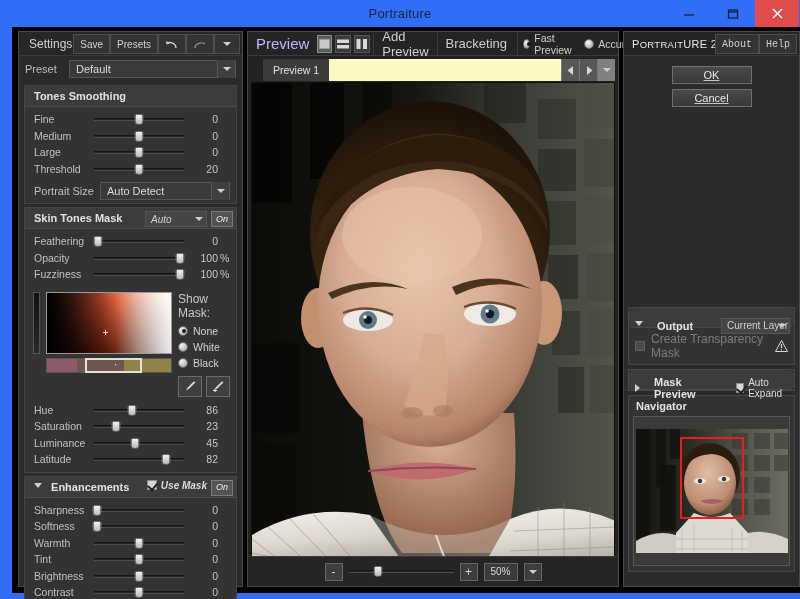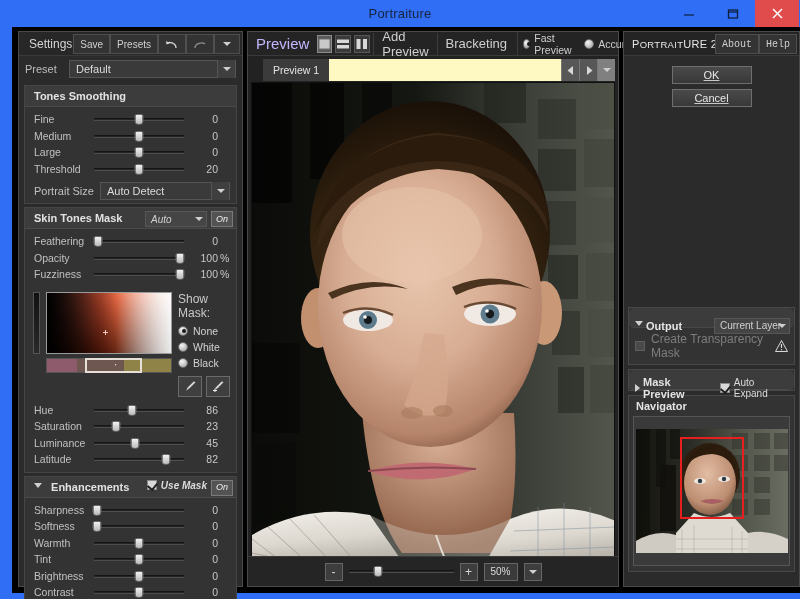--- a/index.html
+++ b/index.html
@@ -248,21 +248,21 @@
   .okrow { padding-top:10px; display:flex; flex-direction:column; align-items:center; gap:5px;text-decoration:underline; }
   .bigbtn {
     width:80px;height:18px; background:linear-gradient(#4a4a4a,#383838);
     border:1px solid #6f6f6f; font-size:11px; color:#e8e8e8;
     display:flex;align-items:center;justify-content:center;
   }
   .rsection {
     margin:4px 4px 0 4px; background:#333; border:1px solid #484848;
   }
   .rsec-head {
-    height:20px; display:flex; align-items:center; gap:3px;
+    height:20px; display:flex; align-items:center; gap:14px;
     padding:16px 4px 0 6px; background:#3c3c3c; border-bottom:1px solid #484848;
     font-size:11px; font-weight:bold; color:#e4e4e4;border-radius:6px;
   }
   .rsec-head .spacer { flex:1; }
   .rsec-body { padding:4px 6px; display:flex; align-items:center; gap:6px; }
   .warn { width:13px;height:12px; position:relative; }
   .nav-title {
     height:20px; display:flex;align-items:center; padding-left:7px;
     font-size:11px; font-weight:bold; color:#e4e4e4; background:#333;
   }

